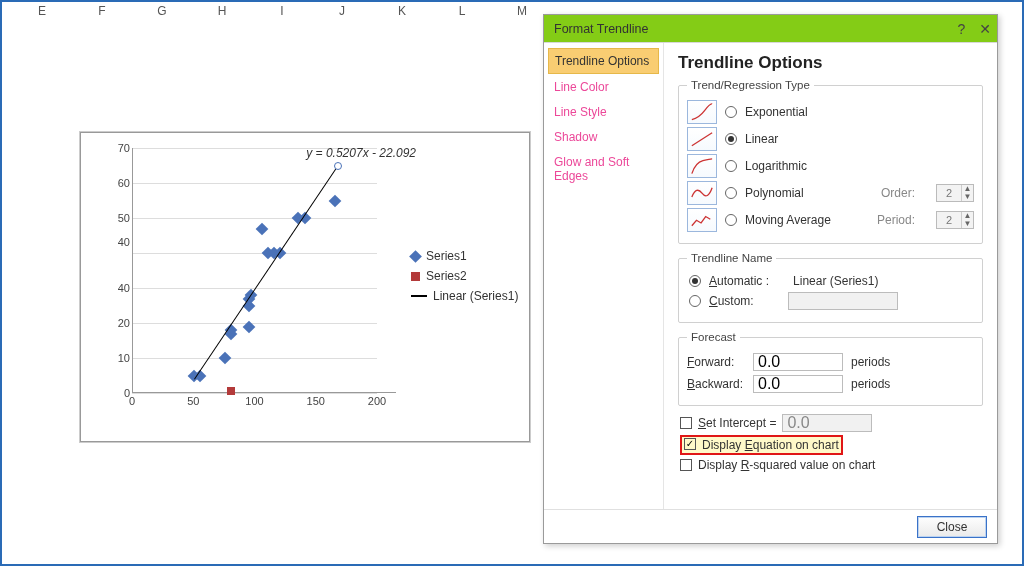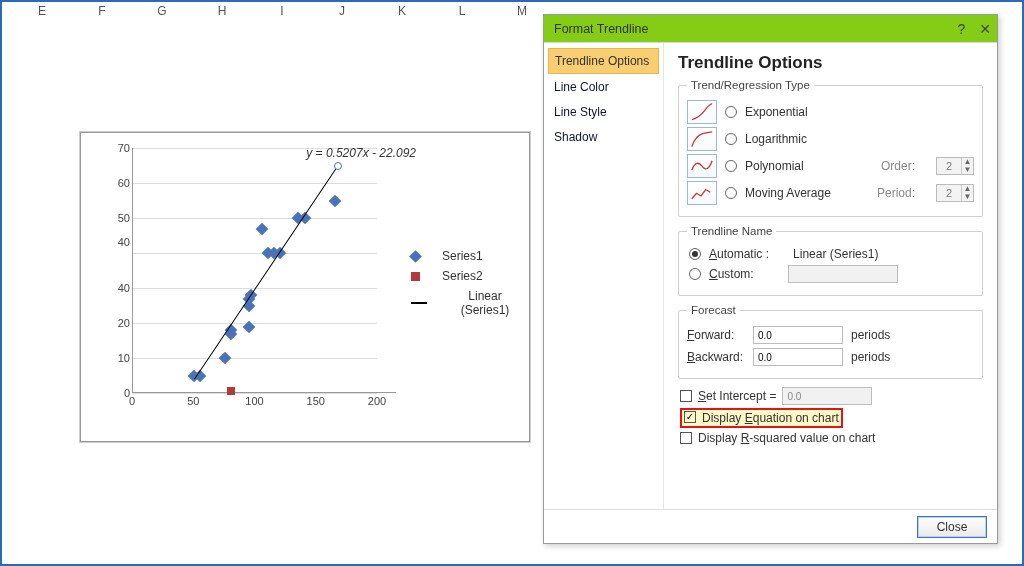--- a/index.html
+++ b/index.html
@@ -79,21 +79,21 @@
     background: #fff; transform: translate(-50%, -50%);
   }
   .eq-label {
     position: absolute; font-size: 12px; color: #333;
     white-space: nowrap;
   }
   .legend {
     position: absolute; right: 8px; top: 110px;
     width: 110px; font-size: 12px; color: #333;
   }
-  .legend div { display: flex; align-items: center; gap: 22px; margin: 6px 0; text-align: center; }
+  .legend div { display: flex; align-items: center; gap: 6px; margin: 6px 0; text-align: center; }
   .lg-s1 { width: 9px; height: 9px; background:#4a72b8; transform: rotate(45deg); flex: 0 0 9px; }
   .lg-s2 { width: 9px; height: 9px; background:#b33a3a; flex: 0 0 9px; }
   .lg-line { width: 16px; height: 1.5px; background:#000; flex: 0 0 16px; }
 
   
   .dialog {
     position: absolute;
     right: 24px; top: 12px;
     width: 455px; height: 530px;
     background: #fff;
@@ -105,21 +105,21 @@
     display: flex; justify-content: space-between; align-items: center;
     background: #84cc16; border-bottom: 1px solid #d8d8d8;
     font-size: 12.5px;
   }
   .dlg-title .controls { display: flex; gap: 14px; font-size: 14px; color:#444;}
   .dlg-body { display: flex; height: calc(100% - 28px - 34px); }
   .dlg-nav {
     width: 120px; padding: 4px; border-right: 1px solid #e5e5e5;
   }
   .dlg-nav .nav-item {
-    padding: 5px 6px; margin: 1px 0; font-size: 12px; color: #0f172a; cursor: default;
+    padding: 5px 6px; margin: 1px 0; font-size: 12px; color: #ec4899; cursor: default;
   }
   .dlg-nav .nav-item.sel {
     background: #f9cd72; color: #333; border: 1px solid #e6b849;
   }
   .dlg-pane {
     flex: 1; padding: 10px 14px 6px 14px; overflow: hidden; position: relative;
   }
   .dlg-pane h2 {
     font-size: 17px; font-weight: 600; margin: 0 0 4px 0; color:#222;
   }
@@ -138,21 +138,21 @@
   .radio.checked::after { content:""; width:6px; height:6px; background:#333; border-radius:50%; }
   .type-row .lbl { font-size:12px; }
   .type-row .extra { margin-left:auto; color:#888; font-size:12px; display:flex; align-items:center; gap:21px; }
   .spin { display:inline-flex; align-items:center; border:1px solid #bbb; background:#f3f3f3; height:18px; }
   .spin input { width:24px; border:none; text-align:center; font-size:11px; background:transparent; color:#777; }
   .spin .arrows { width:12px; display:flex; flex-direction:column; }
   .spin .arrows span { height:8px; text-align:center; font-size:8px; line-height:8px; color:#666; border-left:1px solid #ccc; }
 
   .name-row, .fc-row { display:flex; align-items:center; gap:8px; margin:4px 0; font-size:12px; }
   .name-row .radio { margin-left: 2px; }
-  .txtbox { border:1px solid #bcbcbc; height:18px; width:110px; font-size:10px; padding:0 4px; background:#fff; }
+  .txtbox { border:1px solid #bcbcbc; height:18px; width:110px; font-size:16px; padding:0 4px; background:#fff; }
   .txtbox.dis { background:#f1f1f1; color:#888; }
   .ck { width:12px; height:12px; border:1px solid #555; display:inline-flex; align-items:center; justify-content:center; flex:0 0 12px; }
   .ck.checked::after { content:"✓"; font-size:10px; line-height:10px; color:#000; }
   .opt-row { display:flex; align-items:center; gap:6px; margin:3px 0 3px 2px; font-size:12px; }
   .hl { border:2px solid #e01616; background:#fff9c9; padding:1px 2px; display:inline-flex; }
 
   .dlg-footer {
     height: 35px; border-top:1px solid #e0e0e0; display:flex; justify-content:flex-end; align-items:center; padding:0 10px;
   }
   .btn {
@@ -252,35 +252,45 @@
       <span>?</span>
       <span>✕</span>
     </span>
   </div>
   <div class="dlg-body">
     <div class="dlg-nav">
       <div class="nav-item sel">Trendline Options</div>
       <div class="nav-item">Line Color</div>
       <div class="nav-item">Line Style</div>
       <div class="nav-item">Shadow</div>
+      <div class="nav-item">Glow and Soft Edges</div>
     </div>
     <div class="dlg-pane">
       <h2>Trendline Options</h2>
 
       <fieldset class="ftl">
         <legend>Trend/Regression Type</legend>
 
         <div class="type-row">
           <span class="type-icon">
                 <svg viewBox="0 0 26 20">
                   <path d="M2 18 Q10 16 16 8 T24 1" stroke="#c33" fill="none" stroke-width="1.4"></path>
                 </svg>
               </span>
           <span class="radio"></span>
           <span class="lbl">Exponential</span>
+        </div>
+        <div class="type-row">
+          <span class="type-icon">
+                <svg viewBox="0 0 26 20">
+                  <line x1="2" y1="17" x2="24" y2="3" stroke="#c33" stroke-width="1.4"></line>
+                </svg>
+              </span>
+          <span class="radio checked"></span>
+          <span class="lbl">Linear</span>
         </div>
         <div class="type-row">
           <span class="type-icon">
                 <svg viewBox="0 0 26 20">
                   <path d="M2 18 Q6 6 14 4 T24 2" stroke="#c33" fill="none" stroke-width="1.4"></path>
                 </svg>
               </span>
           <span class="radio"></span>
           <span class="lbl">Logarithmic</span>
         </div>

